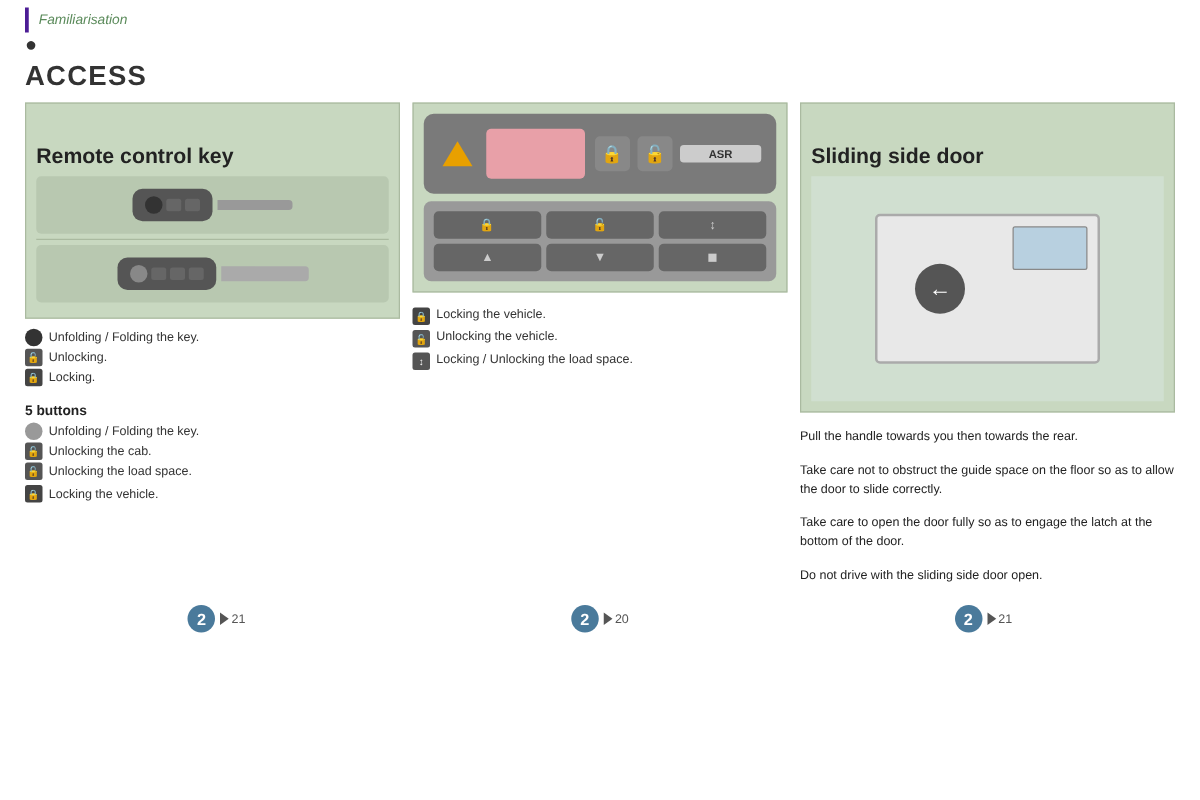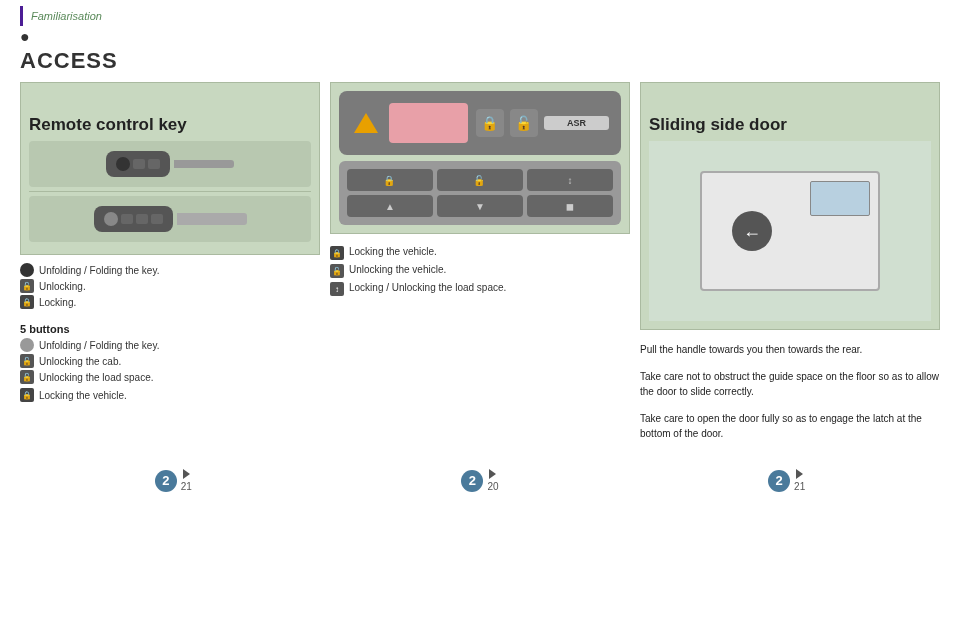--- a/index.html
+++ b/index.html
@@ -348,21 +348,20 @@
       font-size: 13px;
       font-weight: bold;
     }
 
     .page-arrow {
       display: flex;
       align-items: center;
       gap: 2px;
       font-size: 10px;
       color: #555;
-      flex-direction: column;
     }
 
     .arrow-right {
       width: 0;
       height: 0;
       border-top: 5px solid transparent;
       border-bottom: 5px solid transparent;
       border-left: 7px solid #555;
     }
 
@@ -518,20 +517,21 @@
       </div>
     </div>
 
     <div class="panel-right-text">
       <div class="opening-desc">Pull the handle towards you then towards the rear.</div>
       <br>
       <div class="opening-desc">Take care not to obstruct the guide space on the floor so as to allow the door to slide correctly.</div>
       <br>
       <div class="opening-desc">Take care to open the door fully so as to engage the latch at the bottom of the door.</div>
       <br>
+      <div class="opening-desc">Do not drive with the sliding side door open.</div>
     </div>
   </div>
 
 </div>
 
 
 <div class="page-nav">
   <div class="nav-item">
     <div class="page-circle">2</div>
     <div class="page-arrow">

